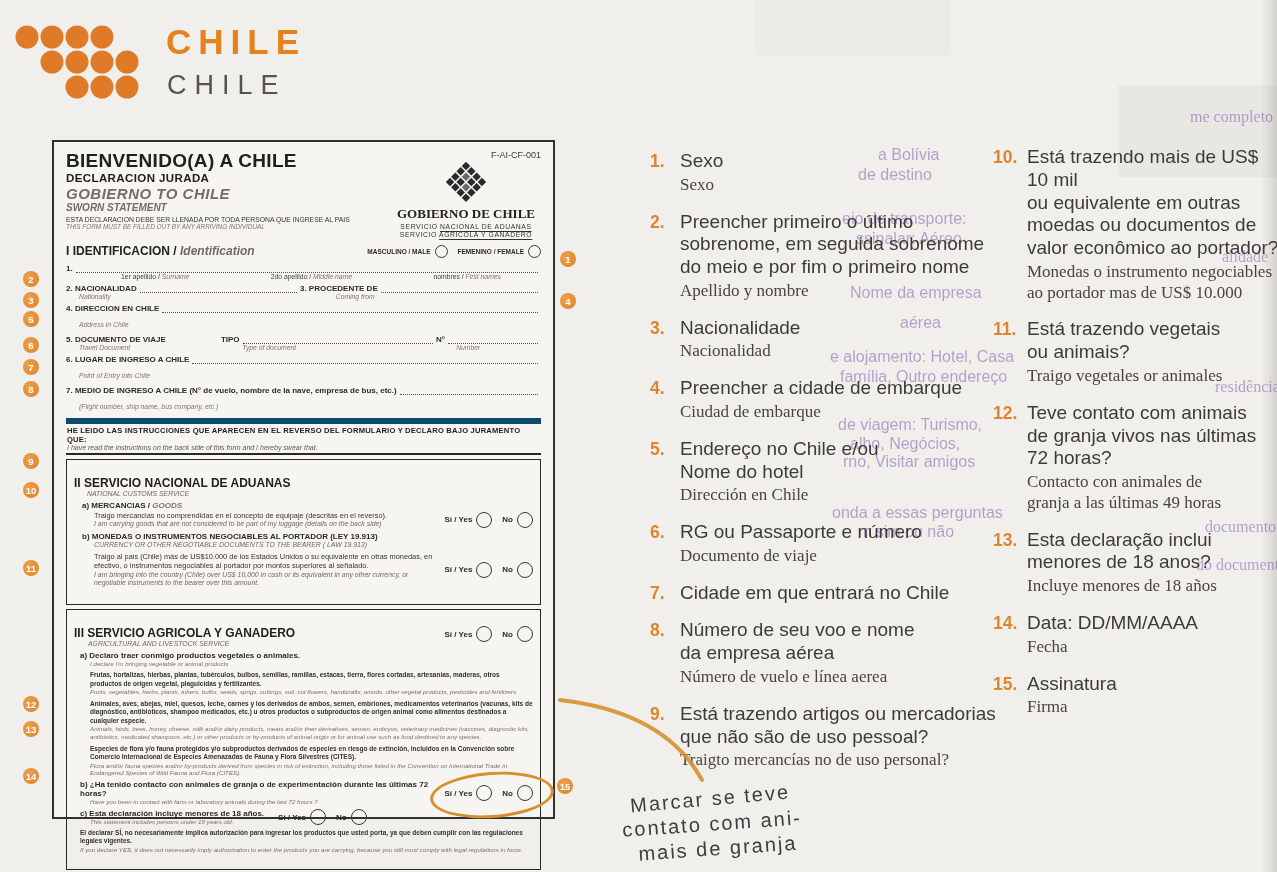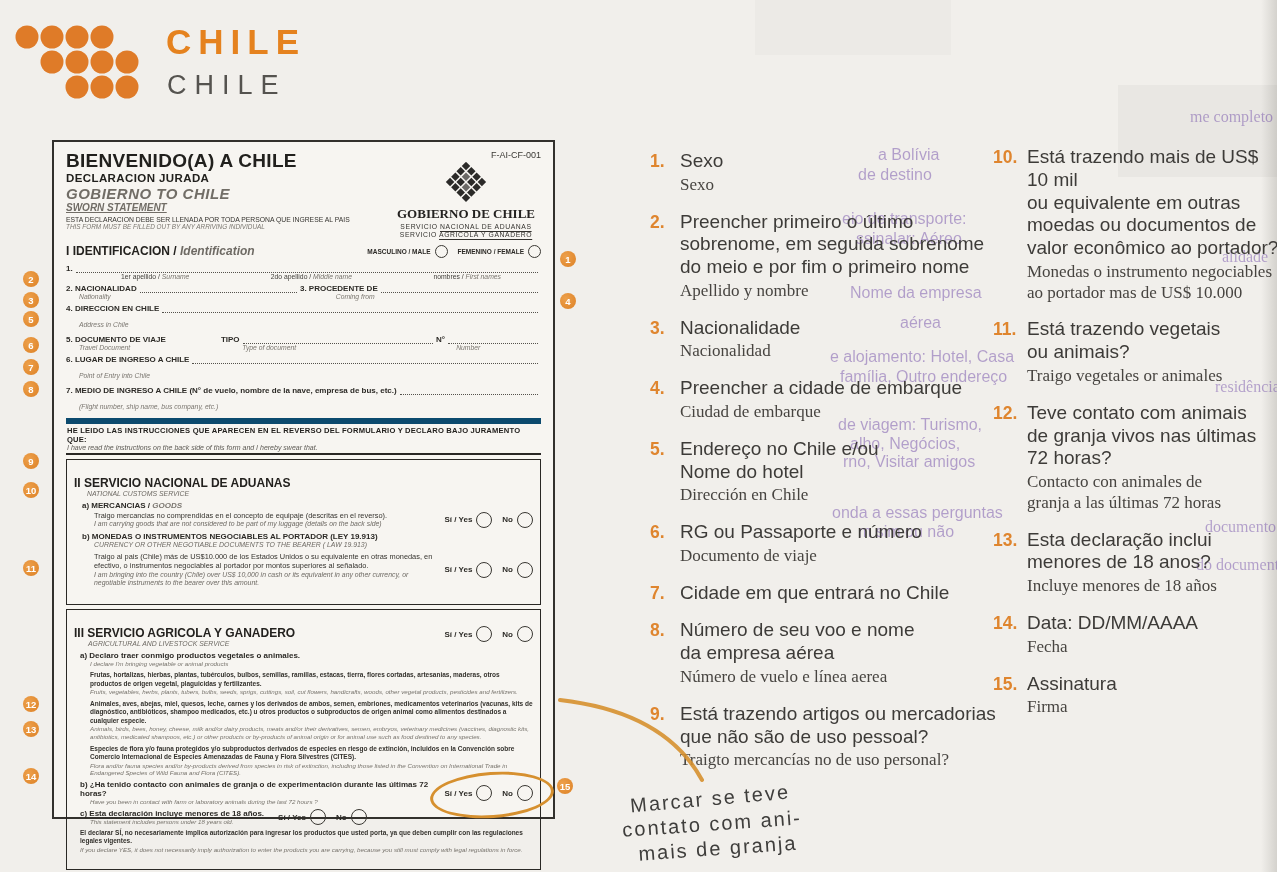--- a/index.html
+++ b/index.html
@@ -14,21 +14,21 @@
   .bleed{position:absolute;color:#4c1d95;opacity:.38;font-size:16px;white-space:nowrap;}
   .bleed.serif{font-family:"Liberation Serif",serif;}
   .shade{position:absolute;background:#e7e5e1;}
   #edge-shadow{right:0;top:0;width:16px;height:872px;background:linear-gradient(to right, rgba(110,108,100,0), rgba(110,108,100,0.22));}
   
   #form{left:52px;top:140px;width:503px;height:679px;border:2px solid #33312d;background:#f7f5f1;box-sizing:border-box;padding:8px 12px 6px 12px;display:flex;flex-direction:column;color:#3a3833;}
   .fh{display:flex;justify-content:space-between;}
   .fh-title{font-size:19px;font-weight:bold;color:#21201d;letter-spacing:.3px;}
   .fh-sub{font-size:11.5px;font-weight:bold;color:#21201d;letter-spacing:.4px;}
   .fh-title-en{font-size:15px;font-weight:bold;font-style:italic;color:#716d66;letter-spacing:.5px;margin-top:1px;}
-  .fh-sub-en{font-size:10px;font-weight:bold;font-style:italic;color:#716d66;margin-bottom:3px;text-decoration:underline;}
+  .fh-sub-en{font-size:10px;font-weight:bold;font-style:italic;color:#716d66;margin-bottom:3px;}
   .fh-note{font-size:6.8px;color:#34322e;}
   .fh-note-en{font-size:6.4px;font-style:italic;color:#7a766f;}
   .gov{width:150px;text-align:center;}
   .gov .code{font-size:9px;text-align:right;color:#3a3833;margin-bottom:2px;}
   .gov-name{font-family:"Liberation Serif",serif;font-size:13px;font-weight:bold;color:#242220;margin-top:2px;white-space:nowrap;}
   .gov-svc{font-size:6.8px;letter-spacing:.6px;color:#33312d;margin-top:1px;white-space:nowrap;}
   .gov-svc u{text-underline-offset:1.5px;}
   .sec-head{font-size:12px;font-weight:bold;color:#23211e;}
   .sec-head .en{font-weight:bold;font-style:italic;color:#6e6a64;}
   .row{display:flex;align-items:flex-end;}
@@ -446,21 +446,21 @@
         <div class="leg-es">Traigo vegetales or animales</div>
       </div>
     </div>
   <div class="leg-item">
       <span class="leg-num" style="width:34px;">12.</span>
       <div>
         <div class="leg-pt">Teve contato com animais
 de granja vivos nas últimas
 72 horas?</div>
         <div class="leg-es">Contacto con animales de
-granja a las últimas 72 horas</div>
+granja a las últimas 49 horas</div>
       </div>
     </div>
   <div class="leg-item">
       <span class="leg-num" style="width:34px;">13.</span>
       <div>
         <div class="leg-pt">Esta declaração inclui
 menores de 18 anos?</div>
         <div class="leg-es">Incluye menores de 18 años</div>
       </div>
     </div>

